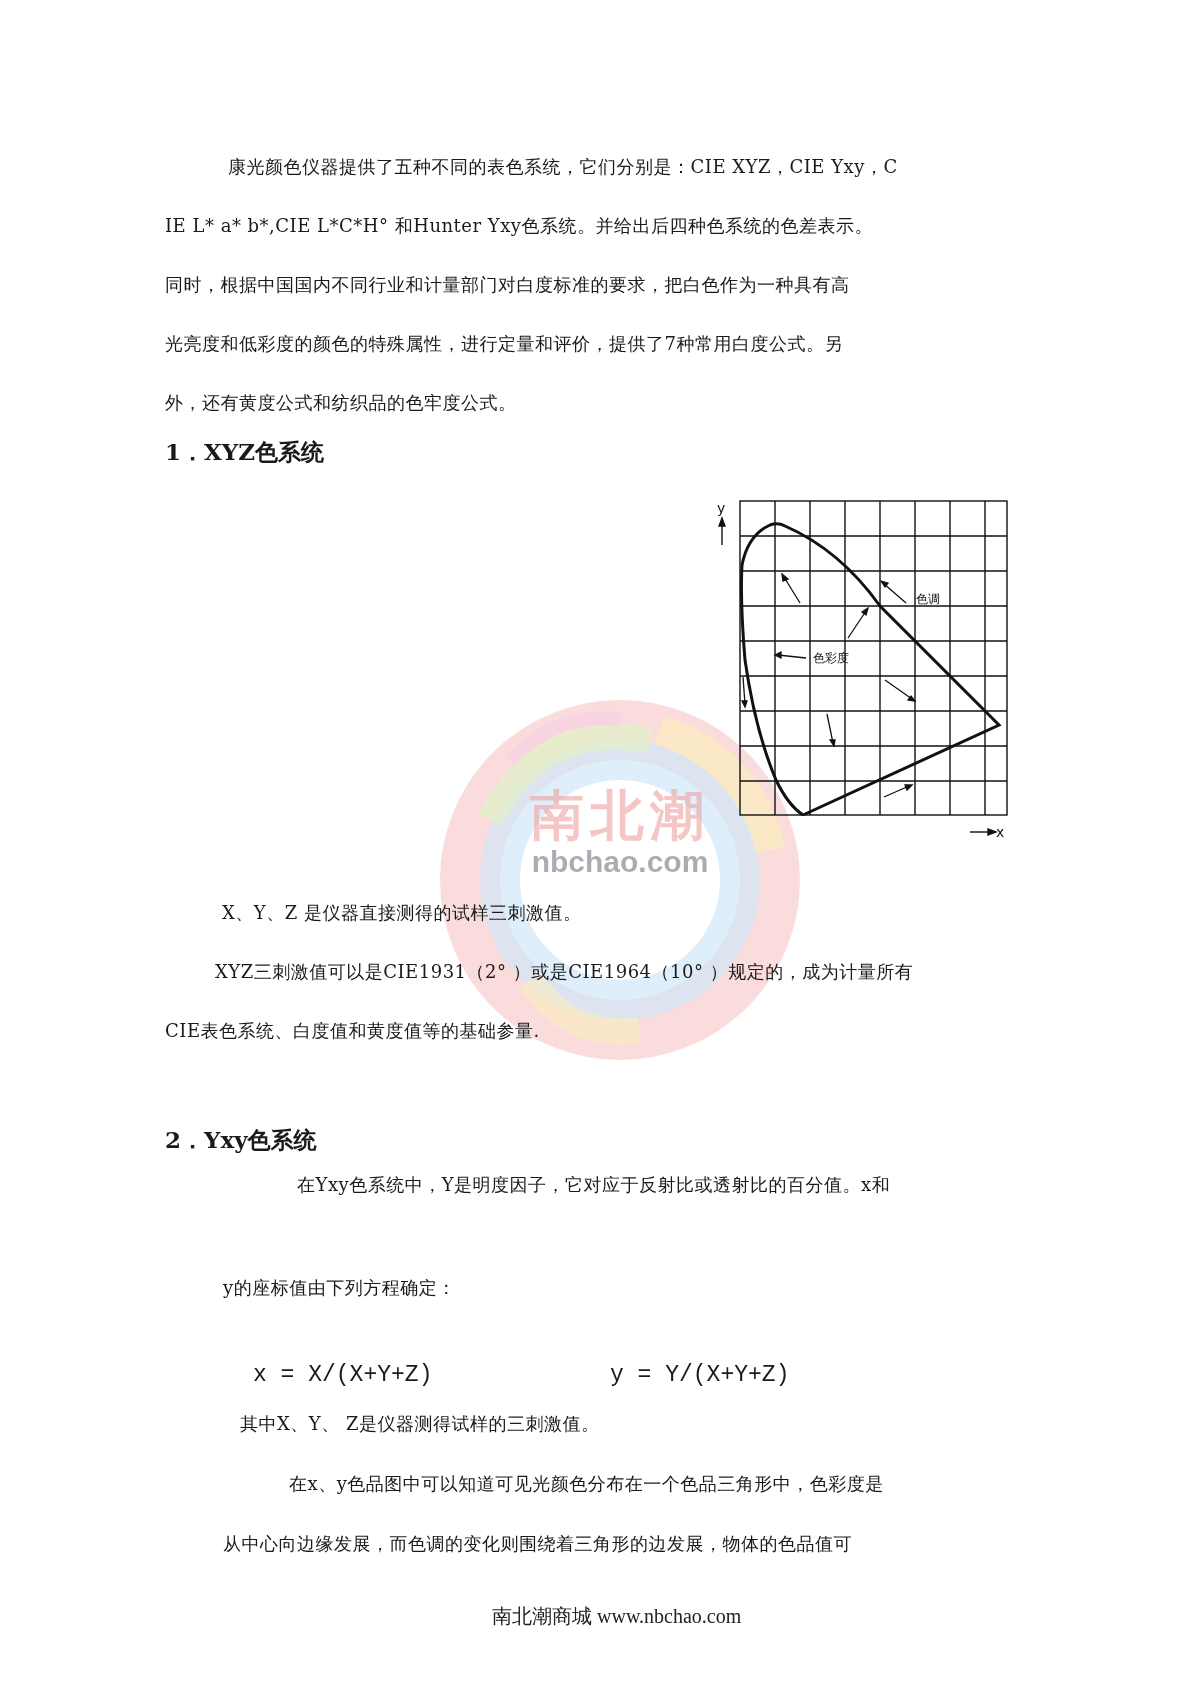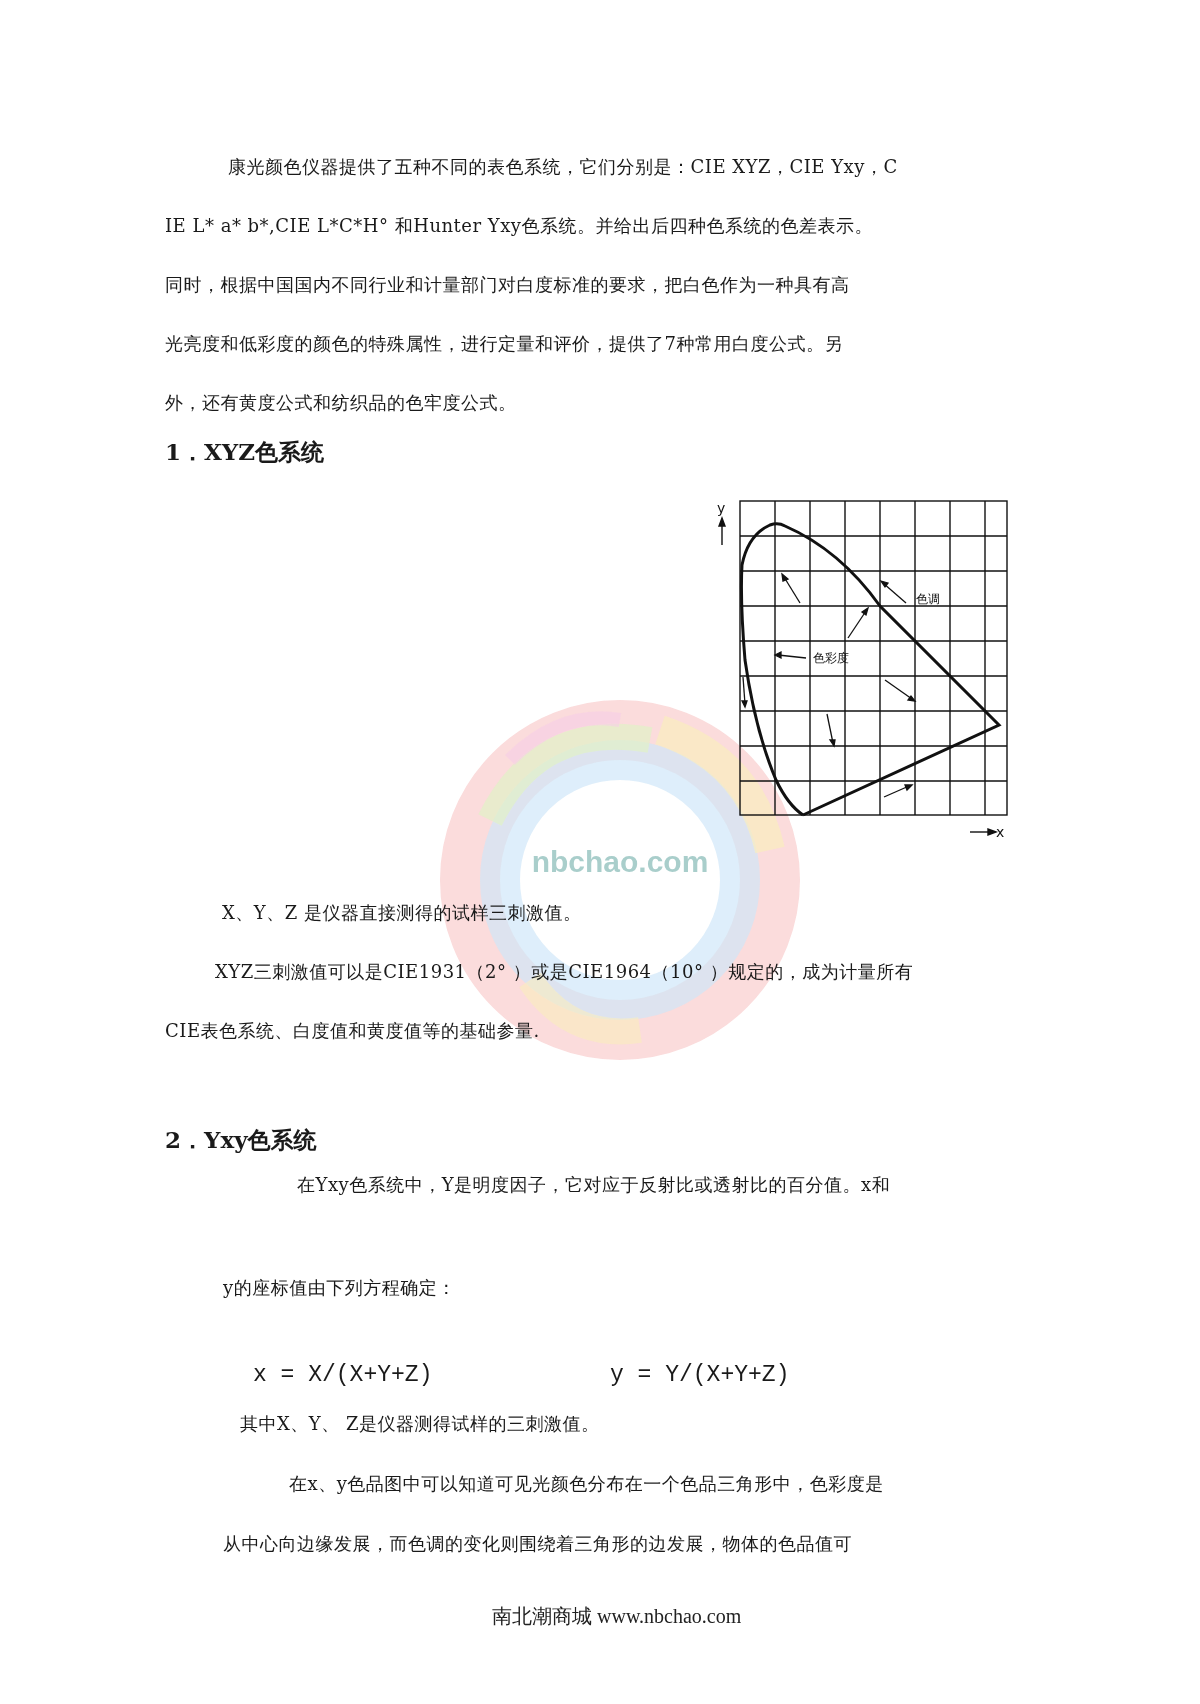--- a/index.html
+++ b/index.html
@@ -19,21 +19,22 @@
 
 <div id="watermark">
   <svg width="400" height="400" viewBox="0 0 400 400">
     <circle cx="200" cy="200" r="150" fill="none" stroke="#f4a3a3" stroke-width="60" opacity="0.7"></circle>
     <circle cx="200" cy="200" r="120" fill="none" stroke="#a9d3f2" stroke-width="40" opacity="0.7"></circle>
     <path d="M70 140 Q120 40 230 60" fill="none" stroke="#c9e79a" stroke-width="26" opacity="0.7"></path>
     <path d="M240 50 Q330 80 350 170" fill="none" stroke="#f7e08a" stroke-width="30" opacity="0.7"></path>
     <path d="M110 300 Q150 360 220 350" fill="none" stroke="#f7e08a" stroke-width="26" opacity="0.6"></path>
     <path d="M90 80 Q140 30 200 40" fill="none" stroke="#f2a9d4" stroke-width="14" opacity="0.6"></path>
   </svg>
-  <div style="position:absolute;left:90px;top:165px;width:220px;text-align:center;font-size:30px;font-weight:bold;color:#0f766e;opacity:0.65;font-family:'Liberation Sans',sans-serif;">nbchao.com</div>
+  <div style="position:absolute;left:100px;top:100px;width:200px;text-align:center;font-size:54px;font-weight:bold;color:#e06060;opacity:0.65;font-family:'DejaVu Serif',serif;letter-spacing:6px;">南北潮</div>
+  <div style="position:absolute;left:90px;top:165px;width:220px;text-align:center;font-size:30px;font-weight:bold;color:#0f172a;opacity:0.65;font-family:'Liberation Sans',sans-serif;">nbchao.com</div>
 </div>
 
 <div class="line" style="left:228px;top:152px;">康光颜色仪器提供了五种不同的表色系统，它们分别是：CIE XYZ，CIE Yxy，C</div>
 <div class="line" style="left:165px;top:211px;">IE L* a* b*,CIE L*C*H° 和Hunter Yxy色系统。并给出后四种色系统的色差表示。</div>
 <div class="line" style="left:165px;top:270px;">同时，根据中国国内不同行业和计量部门对白度标准的要求，把白色作为一种具有高</div>
 <div class="line" style="left:165px;top:329px;">光亮度和低彩度的颜色的特殊属性，进行定量和评价，提供了7种常用白度公式。另</div>
 <div class="line" style="left:165px;top:388px;">外，还有黄度公式和纺织品的色牢度公式。</div>
 
 <div class="heading" style="left:165px;top:437px;">1．XYZ色系统</div>
 

